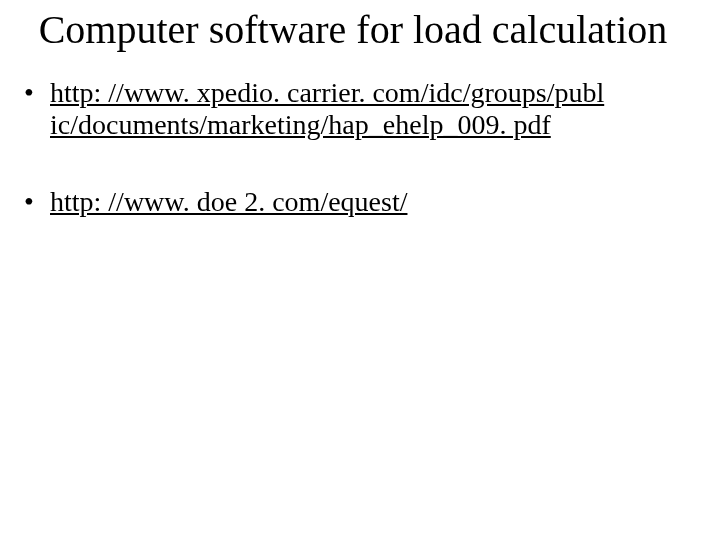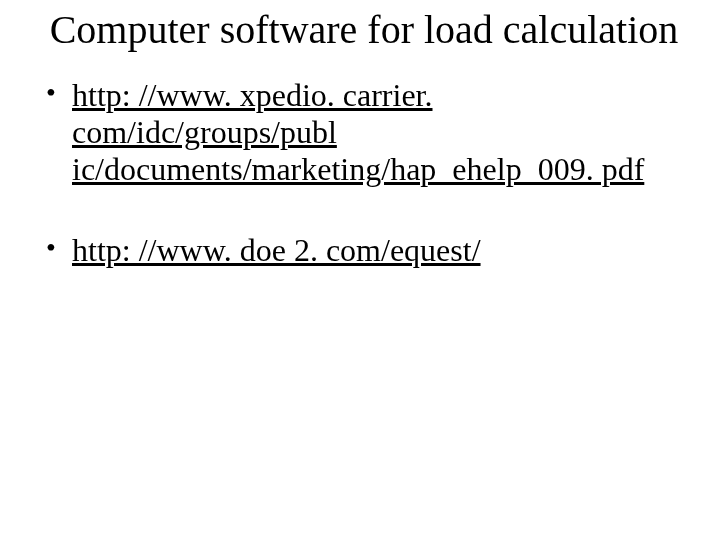--- a/index.html
+++ b/index.html
@@ -8,38 +8,38 @@
     width: 720px;
     height: 540px;
     background: #ffffff;
     font-family: "Times New Roman", Times, serif;
     color: #000000;
   }
   .slide {
     box-sizing: border-box;
     width: 720px;
     height: 540px;
-    padding: 8px 34px 0 42px;
+    padding: 8px 34px 0 20px;
   }
   .title {
     font-size: 40px;
     text-align: center;
     line-height: 1.12;
     margin: 0 0 24px 0;
     font-weight: normal;
   }
   ul.links {
     list-style: none;
     margin: 0;
     padding: 0;
   }
   ul.links > li {
     position: relative;
     padding-left: 30px;
-    font-size: 32px;
+    font-size: 28px;
     line-height: 1.16;
     margin-bottom: 44px;
   }
   ul.links > li::before {
     content: "•";
     position: absolute;
     left: 4px;
     top: 0;
     font-size: 28px;
     line-height: 1.16;

